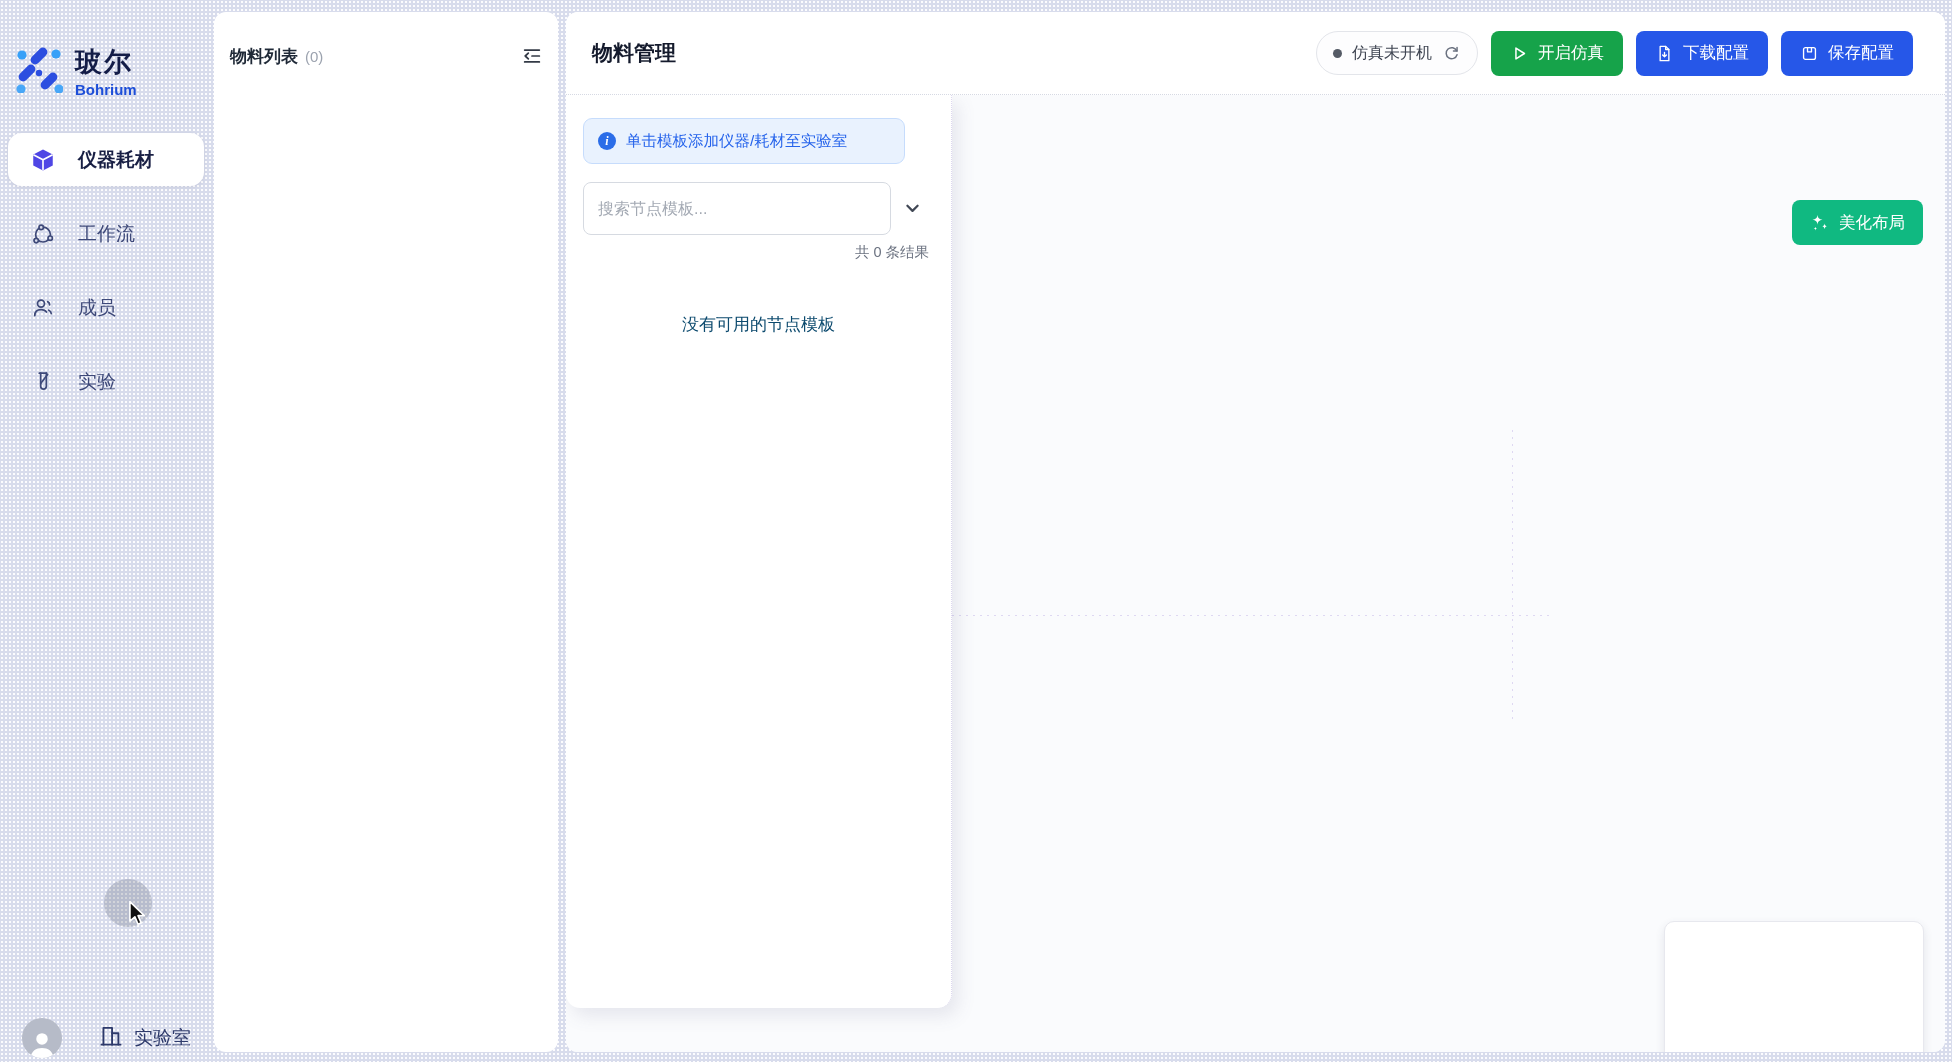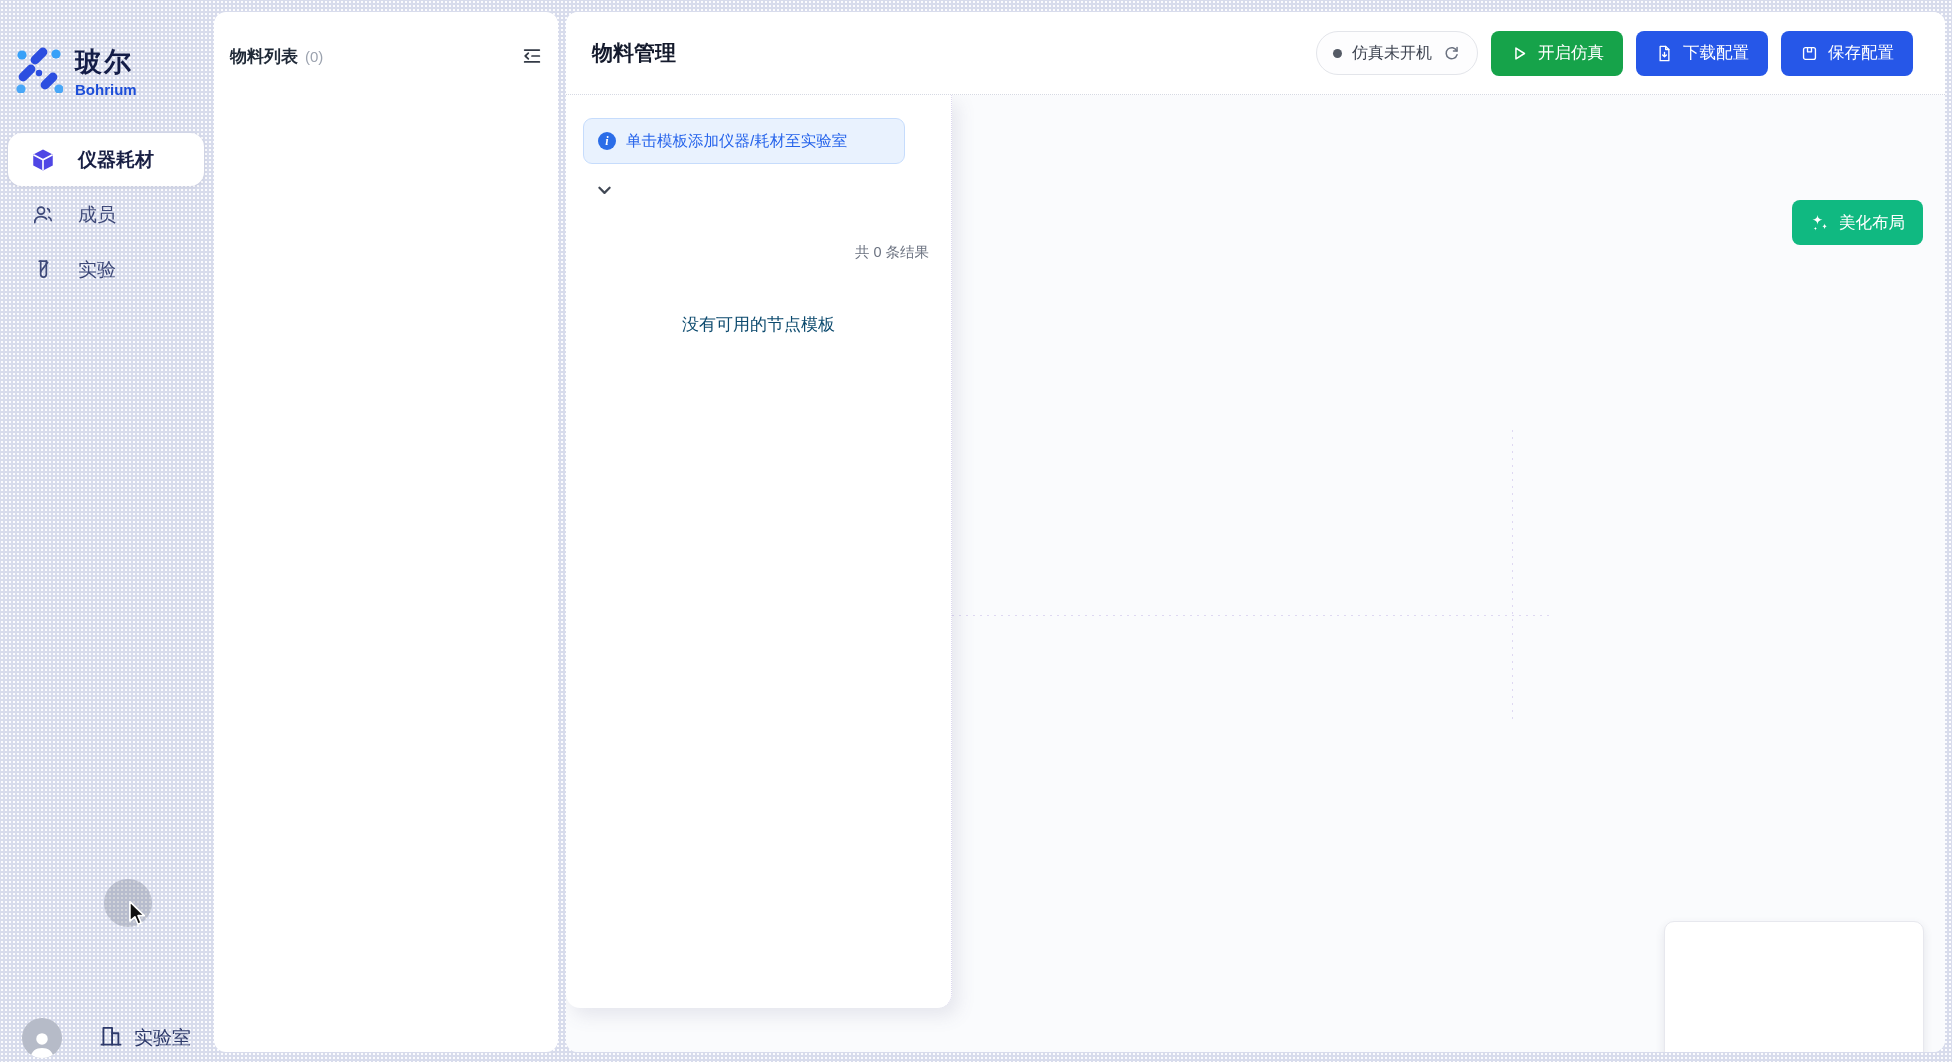--- a/index.html
+++ b/index.html
@@ -12,21 +12,21 @@
     background-size:4px 4px;
     position:relative;
   }
   .card { position:absolute; background:#fff; border-radius:12px; }
 
   
   .sidebar { position:absolute; left:0; top:0; width:253px; height:1062px;margin-top:28px; }
   .logo { position:absolute; left:15px; top:16px; display:flex; align-items:center; gap:12px; }
   .logo-text .zh { font-size:27px; font-weight:700; color:#131c47; letter-spacing:2px; }
   .logo-text .en { font-size:15px; font-weight:700; color:#1d4ed8; margin-top:1px; }
-  .nav { position:absolute; left:8px; top:105px; width:196px; display:flex; flex-direction:column; gap:2px; }
+  .nav { position:absolute; left:8px; top:105px; width:196px; display:flex; flex-direction:column; gap:21px; }
   .nav-item { height:53px; display:flex; align-items:center; gap:22px; padding-left:22px;
               border-radius:14px; font-size:19px; color:#3e4979; cursor:pointer; }
   .nav-item.active { background:#fff; color:#181f44; font-weight:700;
                      box-shadow:0 1px 4px rgba(25,30,70,.10); }
   .nav-item .ic { width:26px; height:26px; display:flex; align-items:center; justify-content:center; }
   .side-footer { position:absolute; left:22px; bottom:32px; display:flex; align-items:center; gap:36px; }
   .avatar { width:40px; height:40px; border-radius:50%; background:#b6bbc8; overflow:hidden;
             display:flex; align-items:flex-end; justify-content:center; }
   .lab { display:flex; align-items:center; gap:10px; font-size:19px; color:#2e3a6b; cursor:pointer; }
 
@@ -121,20 +121,31 @@
       <span class="ic">
         <svg width="26" height="26" viewBox="0 0 24 24">
           <path d="M12 2.2 L21 7 V17 L12 21.8 L3 17 V7 Z" fill="#4f46e5"></path>
           <path d="M3.6 7.4 L12 11.8 L20.4 7.4 M12 11.8 V20.8" stroke="#fff" stroke-width="1.5" fill="none" stroke-linecap="round"></path>
         </svg>
       </span>
       <span>仪器耗材</span>
     </div>
     <div class="nav-item">
       <span class="ic">
+        <svg width="24" height="24" viewBox="0 0 24 24" fill="none" stroke="#3e4979" stroke-width="1.7">
+          <circle cx="12" cy="12.6" r="7.4"></circle>
+          <circle cx="10.2" cy="5.4" r="2.2" fill="#d8dcec"></circle>
+          <circle cx="5.2" cy="18.6" r="2.2" fill="#d8dcec"></circle>
+          <circle cx="19.2" cy="16.2" r="2.2" fill="#d8dcec"></circle>
+        </svg>
+      </span>
+      <span>工作流</span>
+    </div>
+    <div class="nav-item">
+      <span class="ic">
         <svg width="24" height="24" viewBox="0 0 24 24" fill="none" stroke="#3e4979" stroke-width="1.7" stroke-linecap="round">
           <circle cx="10" cy="7.6" r="3.5"></circle>
           <path d="M3.8 19.6 C3.8 15.6 6.5 13.6 10 13.6 C12.4 13.6 14.4 14.5 15.5 16.1"></path>
           <path d="M16.6 5.6 C18 6.2 18.6 7.3 18.6 8.8"></path>
           <path d="M17.8 14.2 C19.4 14.9 20.2 16 20.2 17.6"></path>
         </svg>
       </span>
       <span>成员</span>
     </div>
     <div class="nav-item">
@@ -247,20 +258,21 @@
 
     <div class="minimap"></div>
   </div>
 
   <div class="template-panel" style="top:83px;">
     <div class="banner">
       <span class="info-badge">i</span>
       <span class="banner-text">单击模板添加仪器/耗材至实验室</span>
     </div>
     <div class="search-row">
+      <input class="search-input" type="text" placeholder="搜索节点模板..." style="">
       <span class="chev">
         <svg width="17" height="17" viewBox="0 0 16 16" fill="none" stroke="#414855" stroke-width="2.1" stroke-linecap="round" stroke-linejoin="round">
           <path d="M3.2 5.4 L8 10.2 L12.8 5.4"></path>
         </svg>
       </span>
     </div>
     <div class="result-count">共 0 条结果</div>
     <div class="empty-msg">没有可用的节点模板</div>
   </div>
 </div>

